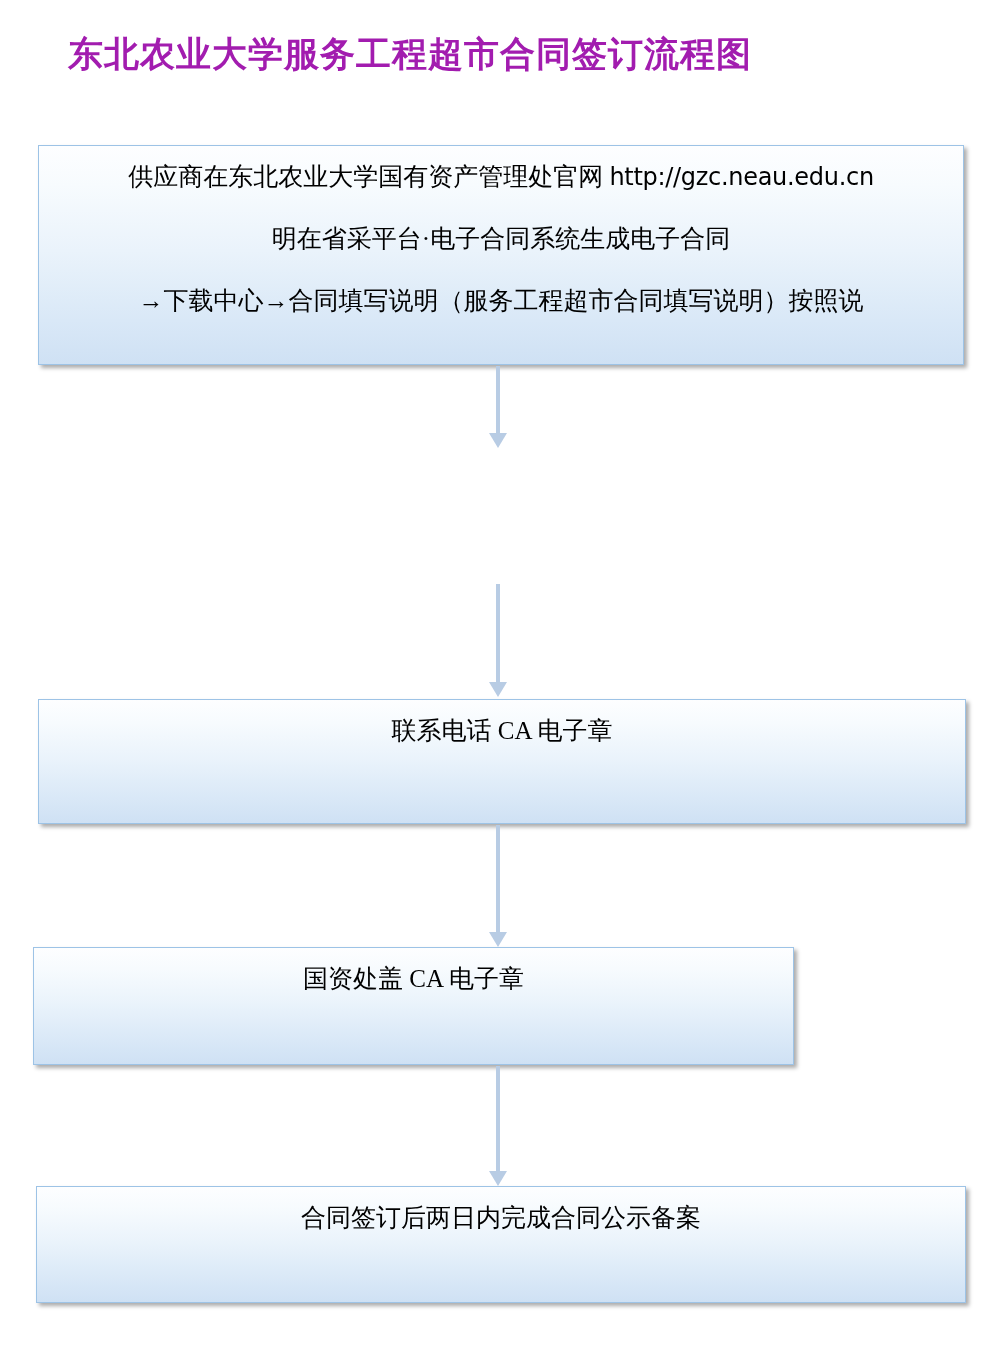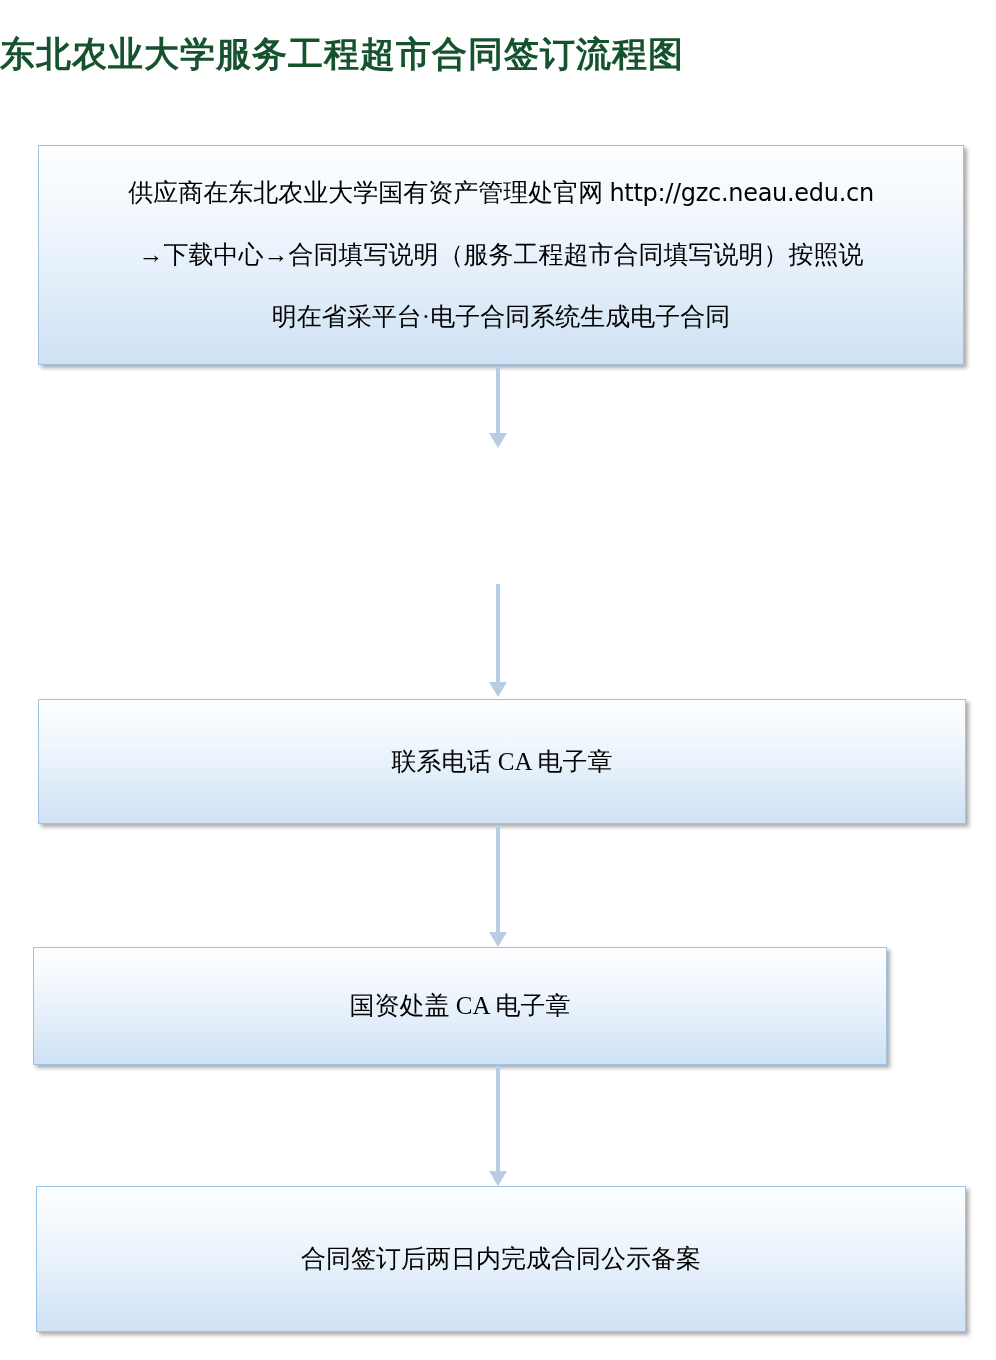--- a/index.html
+++ b/index.html
@@ -19,43 +19,43 @@
     width: 996px;
     height: 1360px;
   }
 
   
   .doc-title {
     position: absolute;
     top: 30px;
     left: 0;
     width: 820px;
+    text-align: center;
     font-family: "DejaVu Serif", "Liberation Serif", serif;
     font-weight: bold;
     font-size: 35px;
     line-height: 48px;
     letter-spacing: 1px;
-    color: #14532d;
+    color: #a21caf;
     white-space: nowrap;
   }
 
   
   .flow-box {
     position: absolute;
     box-sizing: border-box;
     border: 1px solid #9dc3e6;
     background: linear-gradient(to bottom,
                 #fdfeff 0%,
                 #f7fbfe 18%,
                 #eaf3fb 48%,
                 #d9e8f7 80%,
                 #cfe1f4 100%);
     box-shadow: 3px 3px 4px rgba(0,0,0,0.33);
     display: flex;
-    align-items: center;
     justify-content: center;
   }
   .box-text {
     width: 100%;
     padding: 0 16px;
     box-sizing: border-box;
     color: #000000;
     font-family: "Liberation Serif", "DejaVu Serif", serif;
     font-size: 25px;
     line-height: 62px;
@@ -115,22 +115,22 @@
 </head>
 <body>
 
 <div class="page">
 
   <div class="doc-title">东北农业大学服务工程超市合同签订流程图</div>
 
   <div class="flow-box" style="left:38px; top:145px; width:926px; height:220px;">
     <div class="box-text multiline">
       <span class="line line-justify"><span>供应商在东北农业大学国有资产管理处官网 </span><span class="url">http://gzc.neau.edu.cn</span></span>
+      <span class="line">明在省采平台·电子合同系统生成电子合同</span>
       <span class="line">→下载中心→合同填写说明（服务工程超市合同填写说明）按照说</span>
-      <span class="line">明在省采平台·电子合同系统生成电子合同</span>
     </div>
   </div>
 
   <div class="connector" style="left:488px; top:366px; height:82px;">
     <div class="shaft" style="height:67px;"></div>
     <div class="head"></div>
   </div>
 
 
   <div class="connector" style="left:488px; top:584px; height:113px;">
@@ -140,26 +140,26 @@
 
   <div class="flow-box" style="left:38px; top:699px; width:928px; height:125px;">
     <div class="box-text">联系电话 CA 电子章</div>
   </div>
 
   <div class="connector" style="left:488px; top:825px; height:122px;">
     <div class="shaft" style="height:107px;"></div>
     <div class="head"></div>
   </div>
 
-  <div class="flow-box" style="left:33px; top:947px; width:854px; height:118px;">
+  <div class="flow-box" style="left:33px; top:947px; width:761px; height:118px;">
     <div class="box-text">国资处盖 CA 电子章</div>
   </div>
 
   <div class="connector" style="left:488px; top:1066px; height:120px;">
     <div class="shaft" style="height:105px;"></div>
     <div class="head"></div>
   </div>
 
-  <div class="flow-box" style="left:36px; top:1186px; width:930px; height:146px;">
+  <div class="flow-box" style="left:36px; top:1186px; width:930px; height:117px;">
     <div class="box-text">合同签订后两日内完成合同公示备案</div>
   </div>
 
 </div>
 
 </body></html>

